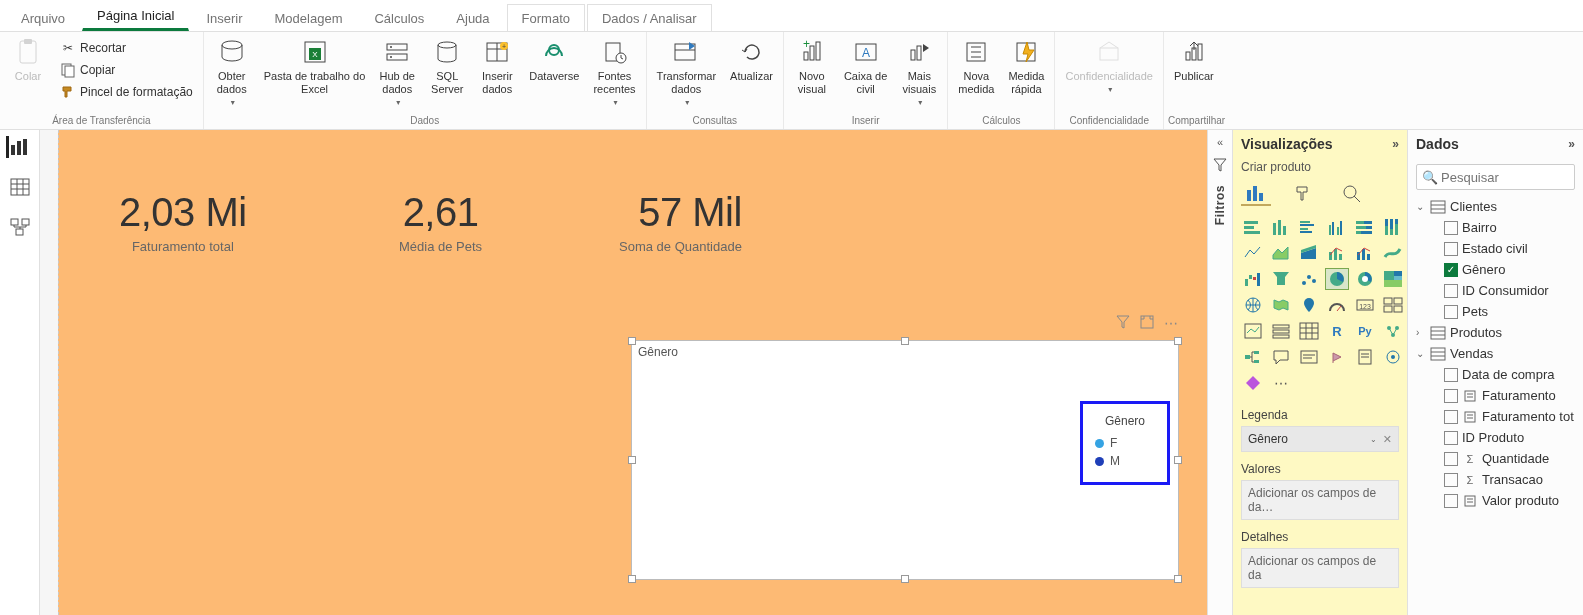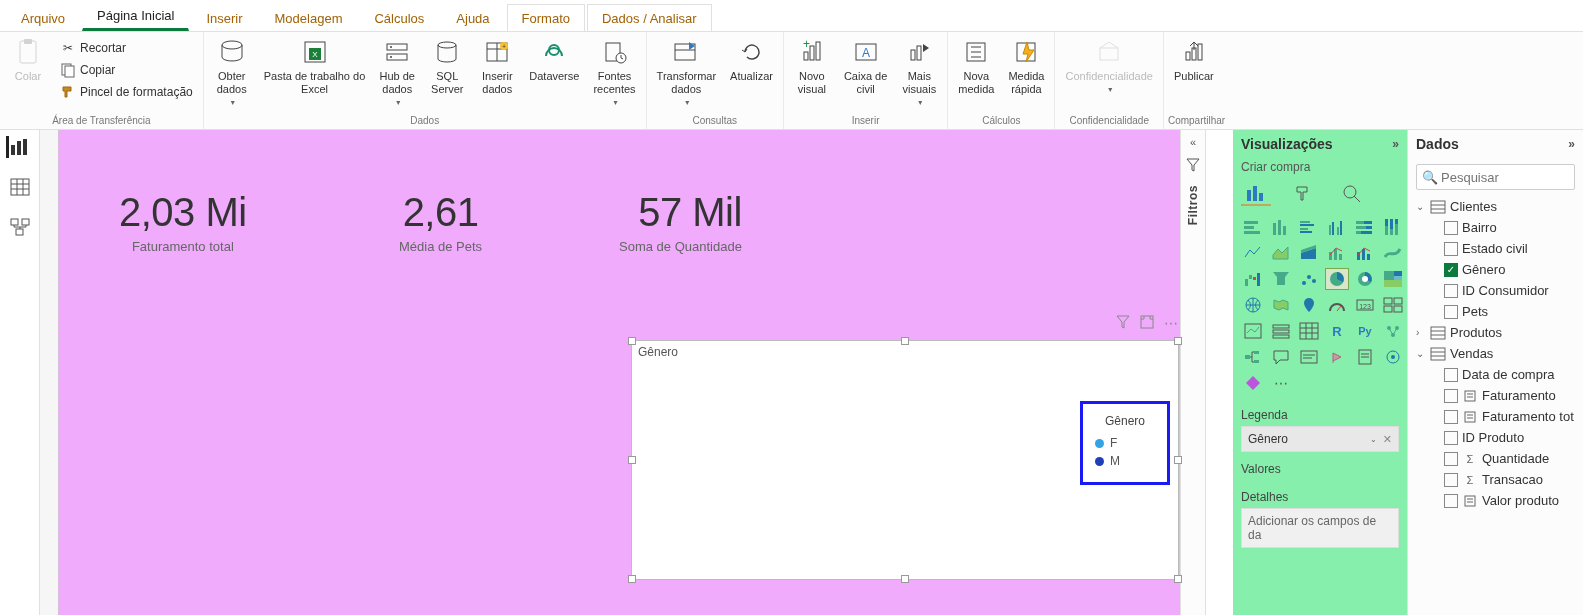--- a/index.html
+++ b/index.html
@@ -1,20 +1,20 @@
 <!DOCTYPE html>
 <html><head>
 <meta charset="utf-8">
 <style>
   * { box-sizing: border-box; margin: 0; padding: 0; font-family: "Segoe UI", Arial, sans-serif; }
   body { width: 1583px; height: 615px; background: #fff; overflow: hidden; font-size: 13px; color: #333; }
 
   
   .tabs { display: flex; align-items: flex-end; height: 32px; border-bottom: 1px solid #e0e0e0; padding-left: 6px; gap: 2px; }
-  .tab { padding: 6px 14px 5px; font-size: 13px; color: #a16207; cursor: pointer; border: 1px solid transparent; border-bottom: none; }
+  .tab { padding: 6px 14px 5px; font-size: 13px; color: #737373; cursor: pointer; border: 1px solid transparent; border-bottom: none; }
   .tab.active-green { border-bottom: 3px solid #0c7a3d; color: #222; font-weight: 400; }
   .tab.context { background: #fff; border-top: 1px solid #e0e0e0; border-left: 1px solid #e0e0e0; border-right: 1px solid #e0e0e0; }
 
   
   .ribbon { display: flex; height: 98px; border-bottom: 1px solid #e0e0e0; background: #fcfcfc; }
   .group { display: flex; flex-direction: column; border-right: 1px solid #e9e9e9; padding: 2px 4px 0; }
   .group-body { flex: 1; display: flex; align-items: flex-start; gap: 2px; }
   .group-label { font-size: 10px; color: #777; text-align: center; padding: 2px 0 3px; }
   .rb-big { display: flex; flex-direction: column; align-items: center; justify-content: flex-start; padding: 4px 6px 0; font-size: 11px; color: #333; cursor: pointer; min-width: 48px; text-align: center; line-height: 13px; }
   .rb-big .ic { width: 28px; height: 28px; margin-bottom: 4px; display:flex; align-items:center; justify-content:center; }
@@ -25,21 +25,21 @@
   .rb-small .ic { width: 16px; height: 16px; display:flex; align-items:center; justify-content:center; }
   .caret { font-size: 8px; margin-left: 2px; color: #666; }
 
   
   .main { display: flex; height: calc(615px - 32px - 98px); }
   .left-rail { width: 40px; border-right: 1px solid #e0e0e0; display: flex; flex-direction: column; align-items: center; padding-top: 6px; gap: 18px; }
   .left-rail .rail-btn { width: 28px; height: 22px; display:flex; align-items:center; justify-content:center; cursor:pointer; }
   .left-rail .rail-btn.active { border-left: 3px solid #222; padding-right:3px; }
 
   .canvas-wrap { flex: 1; position: relative; background: #f6f6f6; }
-  .canvas-page { position: absolute; left: 18px; top: 0; right: 0; bottom: 0; background: #f0abfc; border-left: 1px dashed #c8c8c8; }
+  .canvas-page { position: absolute; left: 18px; top: 0; right: 0; bottom: 0; background: #fdba74; border-left: 1px dashed #c8c8c8; }
   .card { position: absolute; }
   .card .big { font-size: 40px; font-weight: 300; color: #333; letter-spacing: -0.5px; }
   .card .lbl { font-size: 13px; color: #666; margin-top: 4px; }
 
   .visual-sel { position: absolute; border: 1px solid #bbb; background: #fff; }
   .sel-handle { position: absolute; width: 8px; height: 8px; background: #fff; border:1px solid #999; }
   .sel-handle.tl{top:-4px;left:-4px}.sel-handle.tr{top:-4px;right:-4px}.sel-handle.bl{bottom:-4px;left:-4px}.sel-handle.br{bottom:-4px;right:-4px}
   .sel-handle.tm{top:-4px;left:50%;margin-left:-4px}.sel-handle.bm{bottom:-4px;left:50%;margin-left:-4px}
   .sel-handle.ml{left:-4px;top:50%;margin-top:-4px}.sel-handle.mr{right:-4px;top:50%;margin-top:-4px}
   .visual-title { font-size: 12px; color: #555; padding: 4px 6px; }
@@ -48,21 +48,21 @@
   .legend-box { position:absolute; right:8px; top:60px; border:3px solid #1a1af5; padding:10px 12px 14px; width:90px; }
   .legend-title{font-size:12px;color:#444;margin-bottom:8px;text-align:center;}
   .legend-item{font-size:12px;color:#555;display:flex;align-items:center;gap:6px;margin-top:4px;}
   .legend-dot{width:9px;height:9px;border-radius:50%;}
 
   
   .filters-rail { width: 26px; border-left: 1px solid #e0e0e0; border-right: 1px solid #e0e0e0; display:flex; flex-direction:column; align-items:center; padding-top:6px; gap:10px; background:#fcfcfc; }
   .filters-rail .v-label { writing-mode: vertical-rl; transform: rotate(180deg); font-size:12px; color:#444; font-weight:600; letter-spacing:0.5px; }
 
   
-  .vis-pane { width: 175px; border-right:1px solid #e0e0e0; background:#86efac; display:flex; flex-direction:column;margin-left:27px; }
+  .vis-pane { width: 175px; border-right:1px solid #e0e0e0; background:#fef9c3; display:flex; flex-direction:column; }
   .pane-header { display:flex; align-items:center; justify-content:space-between; padding:6px 8px; font-weight:600; font-size:14px; }
   .pane-sub { font-size:12px; color:#555; padding:2px 8px 6px; }
   .vis-modes { display:flex; gap:18px; padding:2px 8px 6px; }
   .vis-modes .mode { width:30px; height:24px; display:flex; align-items:center; justify-content:center; cursor:pointer; border-bottom:2px solid transparent; }
   .vis-modes .mode.active { border-bottom:2px solid #c2a85c; }
   .vis-grid { display:grid; grid-template-columns: repeat(6, 24px); gap:4px 4px; padding:4px 8px; }
   .vis-grid .vg { width:24px; height:22px; display:flex; align-items:center; justify-content:center; cursor:pointer; border:1px solid transparent; }
   .vis-grid .vg.sel { background:#d9e6c9; border:1px solid #7aa84f; }
   .well-label { font-size:12px; color:#444; padding:10px 8px 4px; }
   .well { margin:0 8px; background:#f0f0f0; border:1px solid #ddd; font-size:12px; color:#666; padding:5px 6px; display:flex; align-items:center; justify-content:space-between; }
@@ -441,21 +441,21 @@
           <path d="M1 1 h12 l-5 6 v6 l-2 -1 v-5 z" fill="none" stroke="#555"></path>
         </svg></span>
     <span class="v-label">Filtros</span>
   </div>
 
   <div class="vis-pane">
     <div class="pane-header">
       <span>Visualizações</span>
       <span style="font-size:12px;color:#555;cursor:pointer;">»</span>
     </div>
-    <div class="pane-sub">Criar compra</div>
+    <div class="pane-sub">Criar produto</div>
     <div class="vis-modes">
       <div class="mode active">
           <svg width="20" height="18">
             <rect x="1" y="6" width="4" height="11" fill="#2f7abf"></rect>
             <rect x="7" y="2" width="4" height="15" fill="#2f7abf"></rect>
             <rect x="13" y="9" width="4" height="8" fill="#2f7abf"></rect>
           </svg>
         </div>
       <div class="mode">
           <svg width="20" height="18">
@@ -729,20 +729,23 @@
     <div class="well-label">Legenda</div>
     <div class="well filled">
       <span>Gênero</span>
       <span style="display:flex;gap:6px;align-items:center">
           <span class="caret">⌄</span>
           <span class="x">✕</span>
         </span>
     </div>
 
     <div class="well-label">Valores</div>
+    <div class="well">
+        <span>Adicionar os campos de da…</span>
+      </div>
 
     <div class="well-label">Detalhes</div>
     <div class="well">
         <span>Adicionar os campos de da</span>
       </div>
   </div>
 
   <div class="data-pane">
     <div class="pane-header">
       <span>Dados</span>

